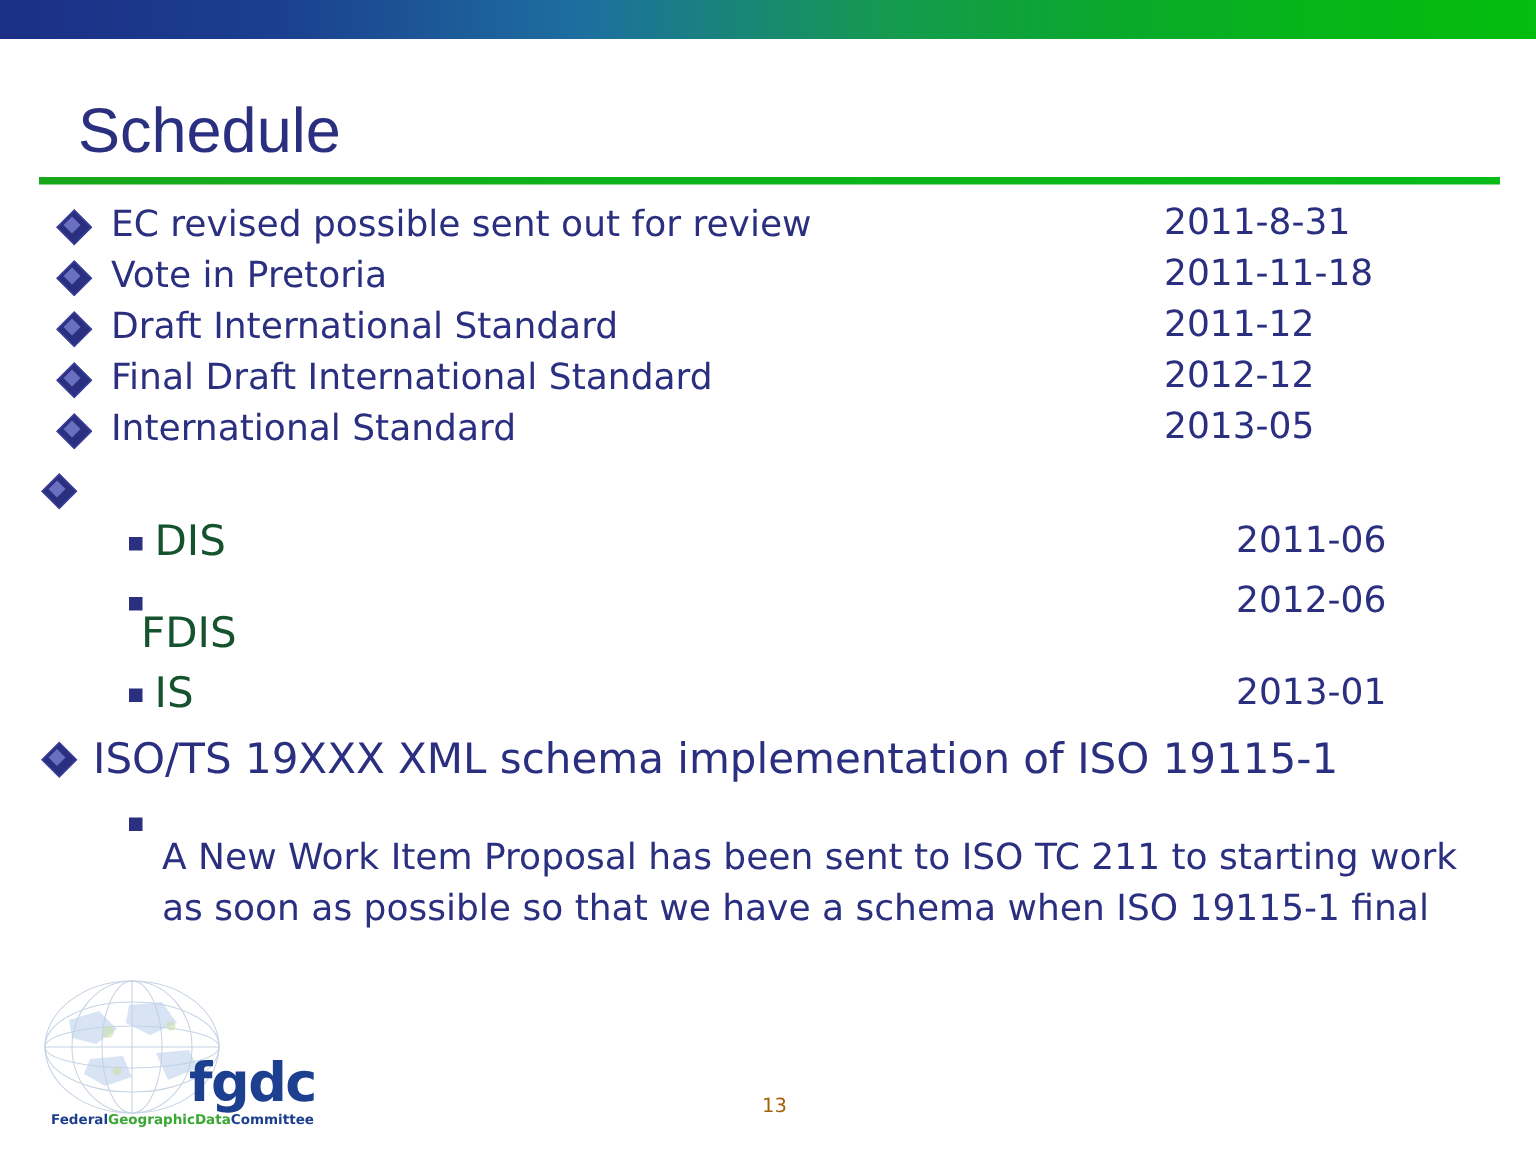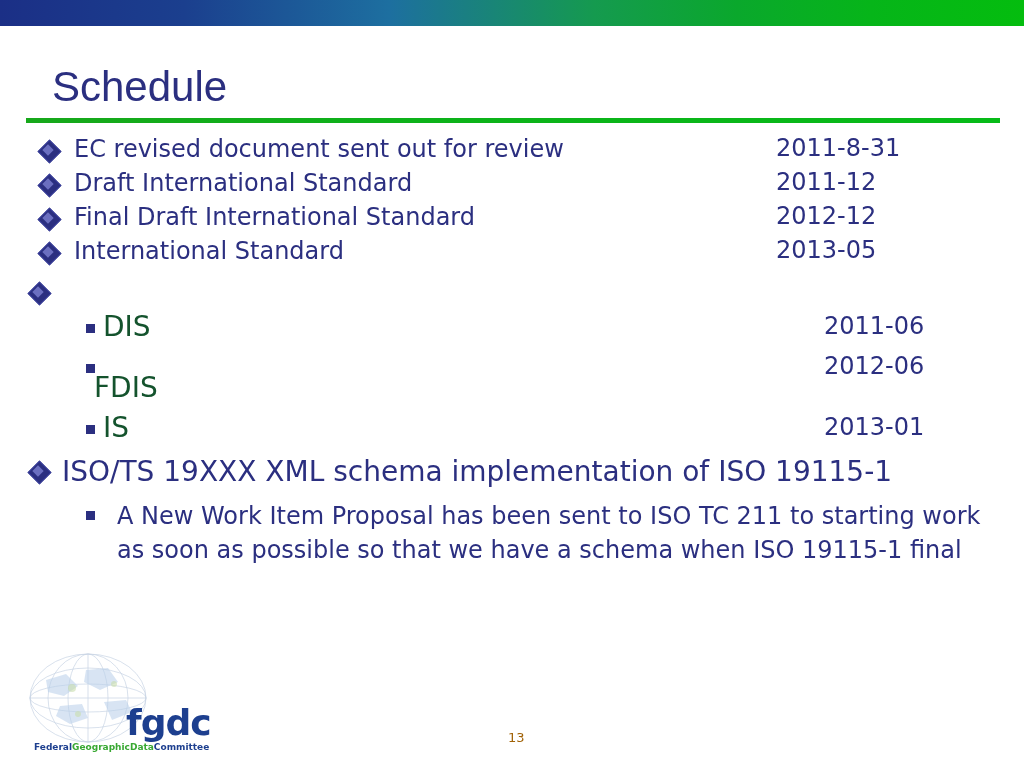--- a/index.html
+++ b/index.html
@@ -188,24 +188,32 @@
 <div class="title-rule"></div>
 
 <div class="content">
 
 
   <div class="row lvl2">
     <span class="bullet-diamond">
       <span class="outer"></span>
         <span class="inner"></span>
     </span>
-    <span class="text">EC revised document sent out for review</span>
+    <span class="text">EC revised possible sent out for review</span>
     <span class="date">2011-8-31</span>
   </div>
 
+  <div class="row lvl2">
+    <span class="bullet-diamond">
+      <span class="outer"></span>
+        <span class="inner"></span>
+    </span>
+    <span class="text">Vote in Pretoria</span>
+    <span class="date">2011-11-18</span>
+  </div>
 
   <div class="row lvl2">
     <span class="bullet-diamond">
       <span class="outer"></span>
         <span class="inner"></span>
     </span>
     <span class="text">Draft International Standard</span>
     <span class="date">2011-12</span>
   </div>
 
@@ -253,21 +261,21 @@
   </div>
 
   <div class="row lvl1" style="margin-top:12px;">
     <span class="bullet-diamond">
       <span class="outer"></span>
         <span class="inner"></span>
     </span>
     <span class="text">ISO/TS 19XXX XML schema implementation of ISO 19115-1</span>
   </div>
 
-  <div class="row lvl3" style="margin-top:10px;">
+  <div class="row lvl3" style="margin-top:10px;flex-direction:column;">
     <span class="bullet-square"></span>
     <span class="para">A New Work Item Proposal has been sent to ISO TC 211 to starting work as soon as possible so that we have a schema when ISO 19115-1 final</span>
   </div>
 
 </div>
 
 <div class="logo-wrap">
   <svg class="logo-globe" viewBox="0 0 130 95">
     <g stroke="#8fa8c8" stroke-width="0.7" fill="none" opacity="0.9">
       <ellipse cx="62" cy="48" rx="58" ry="44"></ellipse>

